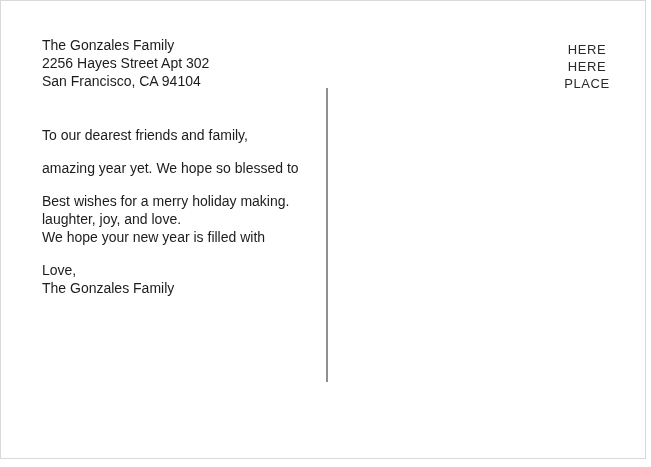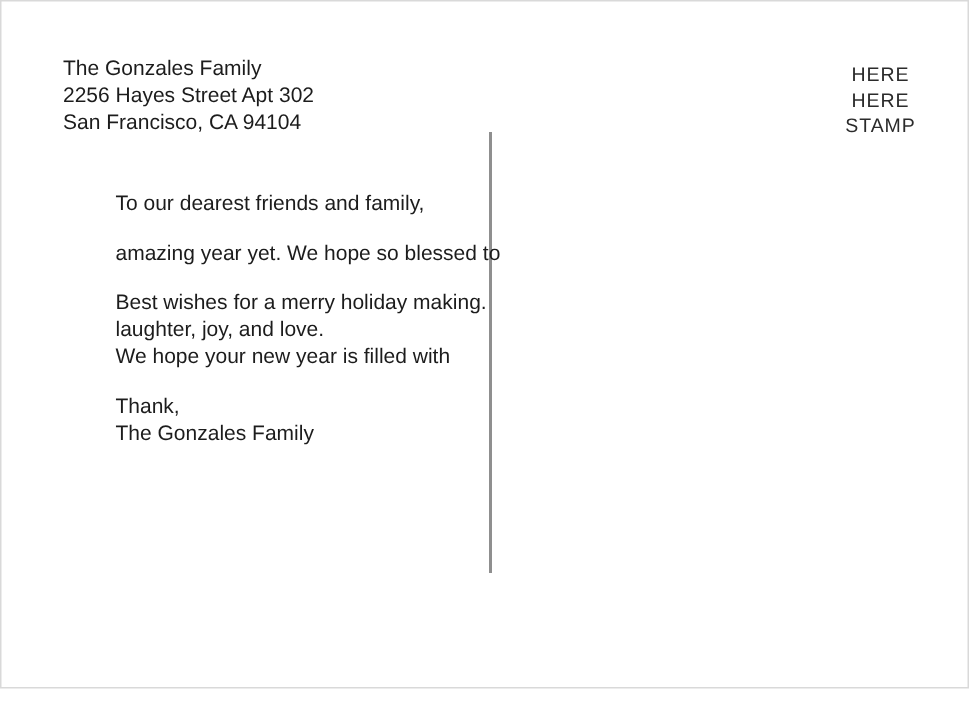--- a/index.html
+++ b/index.html
@@ -56,55 +56,55 @@
   }
   .message {
     position: absolute;
     left: 41px;
     top: 125px;
     font-size: 14px;
     line-height: 18px;
     color: #1c1c1c;
     white-space: nowrap;
   }
-  .message .para { margin-top: 15px; margin-left: 35px; }
+  .message .para { margin-top: 15px; }
   .message .para:first-child { margin-top: 0; }
 </style>
 </head>
 <body>
 
 <div class="canvas">
   <div class="postcard">
 
     <div class="return-address">
       <div>The Gonzales Family</div>
       <div>2256 Hayes Street Apt 302</div>
       <div>San Francisco, CA 94104</div>
     </div>
 
     <div class="stamp-box">
       <div>HERE</div>
       <div>HERE</div>
-      <div>STAMP</div>
+      <div>PLACE</div>
     </div>
 
     <div class="divider"></div>
 
     <div class="message">
       <div class="para">
         <div>To our dearest friends and family,</div>
       </div>
       <div class="para">
         <div>amazing year yet. We hope so blessed to</div>
       </div>
       <div class="para">
         <div>Best wishes for a merry holiday making.</div>
         <div>laughter, joy, and love.</div>
         <div>We hope your new year is filled with</div>
       </div>
       <div class="para">
-        <div>Thank,</div>
+        <div>Love,</div>
         <div>The Gonzales Family</div>
       </div>
     </div>
 
   </div>
 </div>
 
 </body></html>

